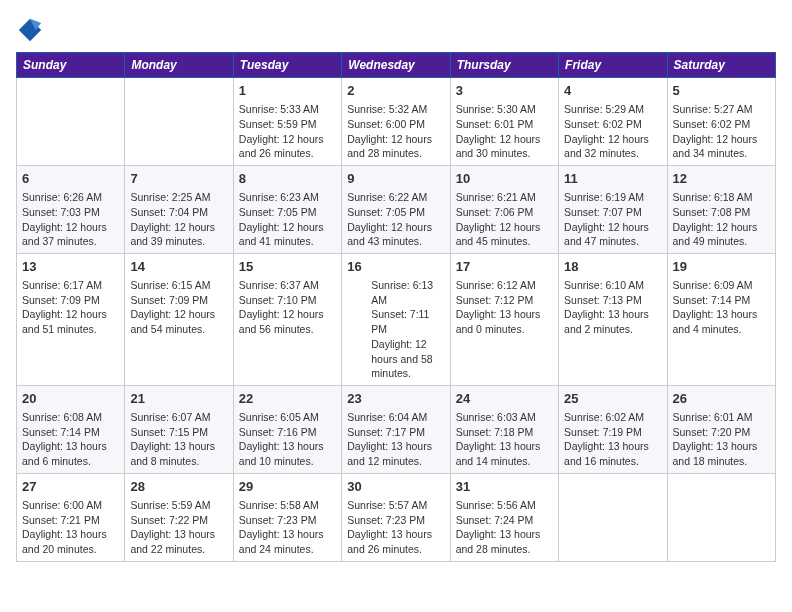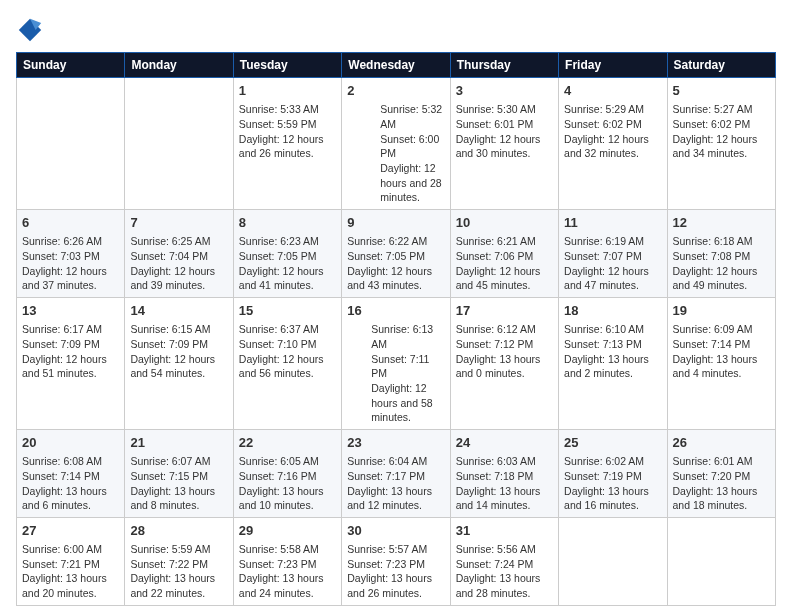--- a/index.html
+++ b/index.html
@@ -46,26 +46,27 @@
     .cal-subtitle {
       font-size: 15px;
       color: #555;
     }
     table {
       width: 100%;
       border-collapse: collapse;
       font-size: 11px;
     }
     thead th {
-      background: #0f172a;
+      background: #4c1d95;
       color: #fff;
       text-align: left;
       padding: 5px 6px;
       font-size: 12px;
       border: 1px solid #1a5caa;
+      font-style: italic;
     }
     td {
       border: 1px solid #ccc;
       vertical-align: top;
       padding: 4px 5px;
       width: 14.28%;
       min-height: 70px;
       color: #333;
       line-height: 1.4;
     }
@@ -126,21 +127,21 @@
         <td class="empty"></td>
         <td class="empty"></td>
         <td>
           <span class="day-num">1</span>
           <div class="day-info" style="white-space: pre-line;">Sunrise: 5:33 AM
 Sunset: 5:59 PM
 Daylight: 12 hours and 26 minutes.</div>
         </td>
         <td>
           <span class="day-num">2</span>
-          <div class="day-info" style="white-space: pre-line; margin-left: 33px;">Sunrise: 5:32 AM
+          <div class="day-info" style="white-space: pre-line;">Sunrise: 5:32 AM
 Sunset: 6:00 PM
 Daylight: 12 hours and 28 minutes.</div>
         </td>
         <td>
           <span class="day-num">3</span>
           <div class="day-info" style="white-space: pre-line;">Sunrise: 5:30 AM
 Sunset: 6:01 PM
 Daylight: 12 hours and 30 minutes.</div>
         </td>
         <td>
@@ -158,21 +159,21 @@
       </tr>
       <tr>
         <td>
           <span class="day-num">6</span>
           <div class="day-info" style="white-space: pre-line;">Sunrise: 6:26 AM
 Sunset: 7:03 PM
 Daylight: 12 hours and 37 minutes.</div>
         </td>
         <td>
           <span class="day-num">7</span>
-          <div class="day-info" style="white-space: pre-line;">Sunrise: 6:25 AM
+          <div class="day-info" style="white-space: pre-line;">Sunrise: 2:25 AM
 Sunset: 7:04 PM
 Daylight: 12 hours and 39 minutes.</div>
         </td>
         <td>
           <span class="day-num">8</span>
           <div class="day-info" style="white-space: pre-line;">Sunrise: 6:23 AM
 Sunset: 7:05 PM
 Daylight: 12 hours and 41 minutes.</div>
         </td>
         <td>

